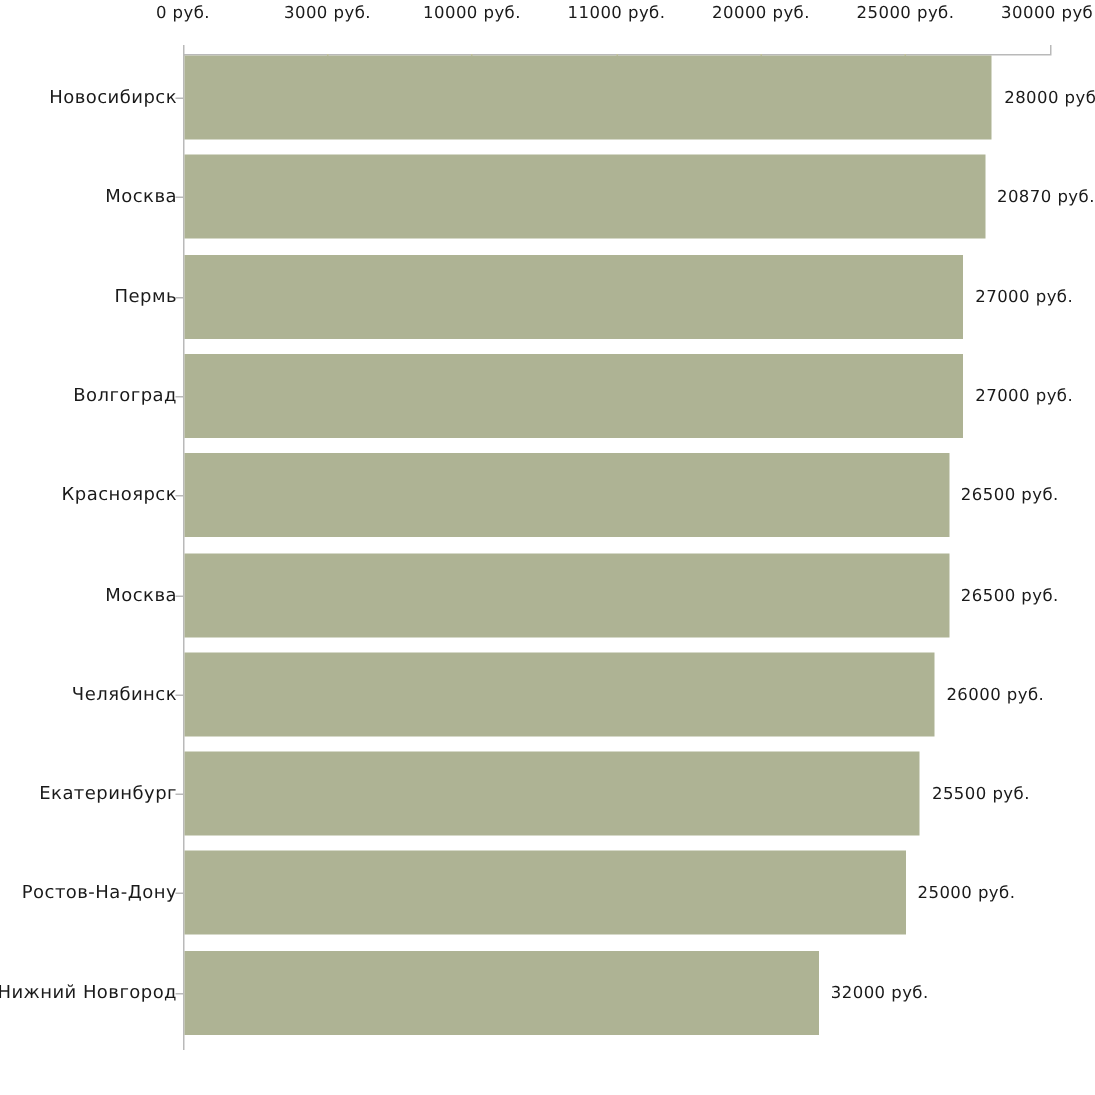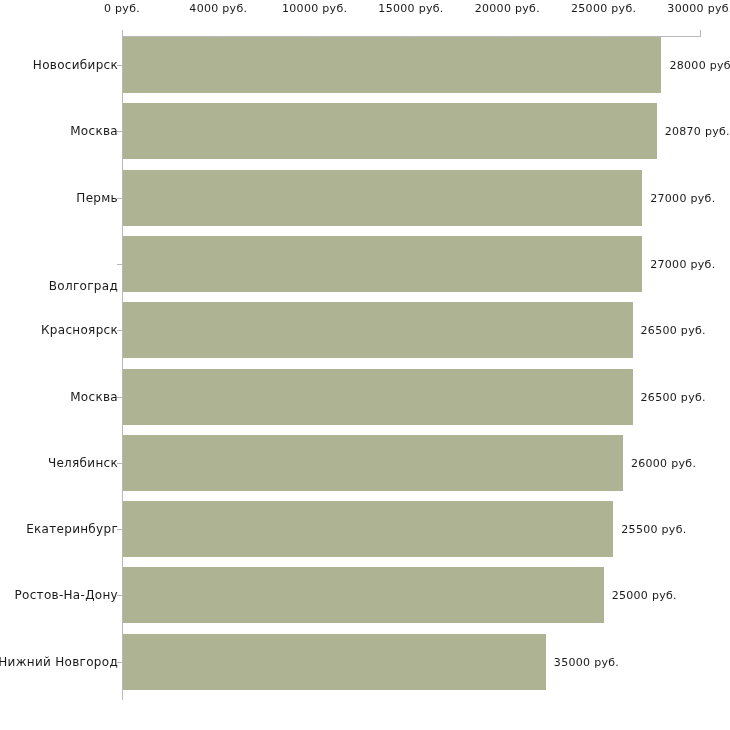--- a/index.html
+++ b/index.html
@@ -105,42 +105,42 @@
 
 <div id="chart-root">
 
   <div class="x-axis-line"></div>
   <div class="y-axis-line"></div>
 
   <div id="xticks-layer">
       <div class="x-tick-end" style="left: 121.5px;"></div>
       <div class="x-tick-label" style="left: 122px;">0 руб.</div>
       <div class="x-tick" style="left: 217.833px;"></div>
-      <div class="x-tick-label" style="left: 218.333px;">4000 руб.</div>
+      <div class="x-tick-label" style="left: 218.333px;">3000 руб.</div>
       <div class="x-tick" style="left: 314.167px;"></div>
       <div class="x-tick-label" style="left: 314.667px;">10000 руб.</div>
       <div class="x-tick" style="left: 410.5px;"></div>
-      <div class="x-tick-label" style="left: 411px;">15000 руб.</div>
+      <div class="x-tick-label" style="left: 411px;">11000 руб.</div>
       <div class="x-tick" style="left: 506.833px;"></div>
       <div class="x-tick-label" style="left: 507.333px;">20000 руб.</div>
       <div class="x-tick" style="left: 603.167px;"></div>
       <div class="x-tick-label" style="left: 603.667px;">25000 руб.</div>
       <div class="x-tick-end" style="left: 699.5px;"></div>
       <div class="x-tick-label" style="left: 700px;">30000 руб.</div>
     </div>
 
   <div id="cats-layer">
       <div class="y-tick" style="top: 65px;"></div>
       <div class="cat-label" style="top: 65px;">Новосибирск</div>
       <div class="y-tick" style="top: 131px;"></div>
       <div class="cat-label" style="top: 131.3px;">Москва</div>
       <div class="y-tick" style="top: 198px;"></div>
       <div class="cat-label" style="top: 197.6px;">Пермь</div>
       <div class="y-tick" style="top: 264px;"></div>
-      <div class="cat-label" style="top: 263.9px; margin-top: 22px;">Волгоград</div>
+      <div class="cat-label" style="top: 263.9px;">Волгоград</div>
       <div class="y-tick" style="top: 330px;"></div>
       <div class="cat-label" style="top: 330.2px;">Красноярск</div>
       <div class="y-tick" style="top: 397px;"></div>
       <div class="cat-label" style="top: 396.5px;">Москва</div>
       <div class="y-tick" style="top: 463px;"></div>
       <div class="cat-label" style="top: 462.8px;">Челябинск</div>
       <div class="y-tick" style="top: 529px;"></div>
       <div class="cat-label" style="top: 529.1px; text-align: right;">Екатеринбург</div>
       <div class="y-tick" style="top: 595px;"></div>
       <div class="cat-label" style="top: 595.4px;">Ростов-На-Дону</div>
@@ -161,16 +161,16 @@
       <div class="bar-value" style="left: 640.567px; top: 330.2px;">26500 руб.</div>
       <div class="bar" style="top: 368.5px; height: 56px; width: 509.567px; background: rgb(174, 179, 148);"></div>
       <div class="bar-value" style="left: 640.567px; top: 396.5px;">26500 руб.</div>
       <div class="bar" style="top: 434.8px; height: 56px; width: 499.933px; background: rgb(174, 179, 148);"></div>
       <div class="bar-value" style="left: 630.933px; top: 462.8px;">26000 руб.</div>
       <div class="bar" style="top: 501.1px; height: 56px; width: 490.3px; background: rgb(174, 179, 148);"></div>
       <div class="bar-value" style="left: 621.3px; top: 529.1px;">25500 руб.</div>
       <div class="bar" style="top: 567.4px; height: 56px; width: 480.667px; background: rgb(174, 179, 148);"></div>
       <div class="bar-value" style="left: 611.667px; top: 595.4px;">25000 руб.</div>
       <div class="bar" style="top: 633.7px; height: 56px; width: 422.867px; background: rgb(174, 179, 148);"></div>
-      <div class="bar-value" style="left: 553.867px; top: 661.7px;">35000 руб.</div>
+      <div class="bar-value" style="left: 553.867px; top: 661.7px;">32000 руб.</div>
     </div>
 
 </div>
 
 </body></html>

